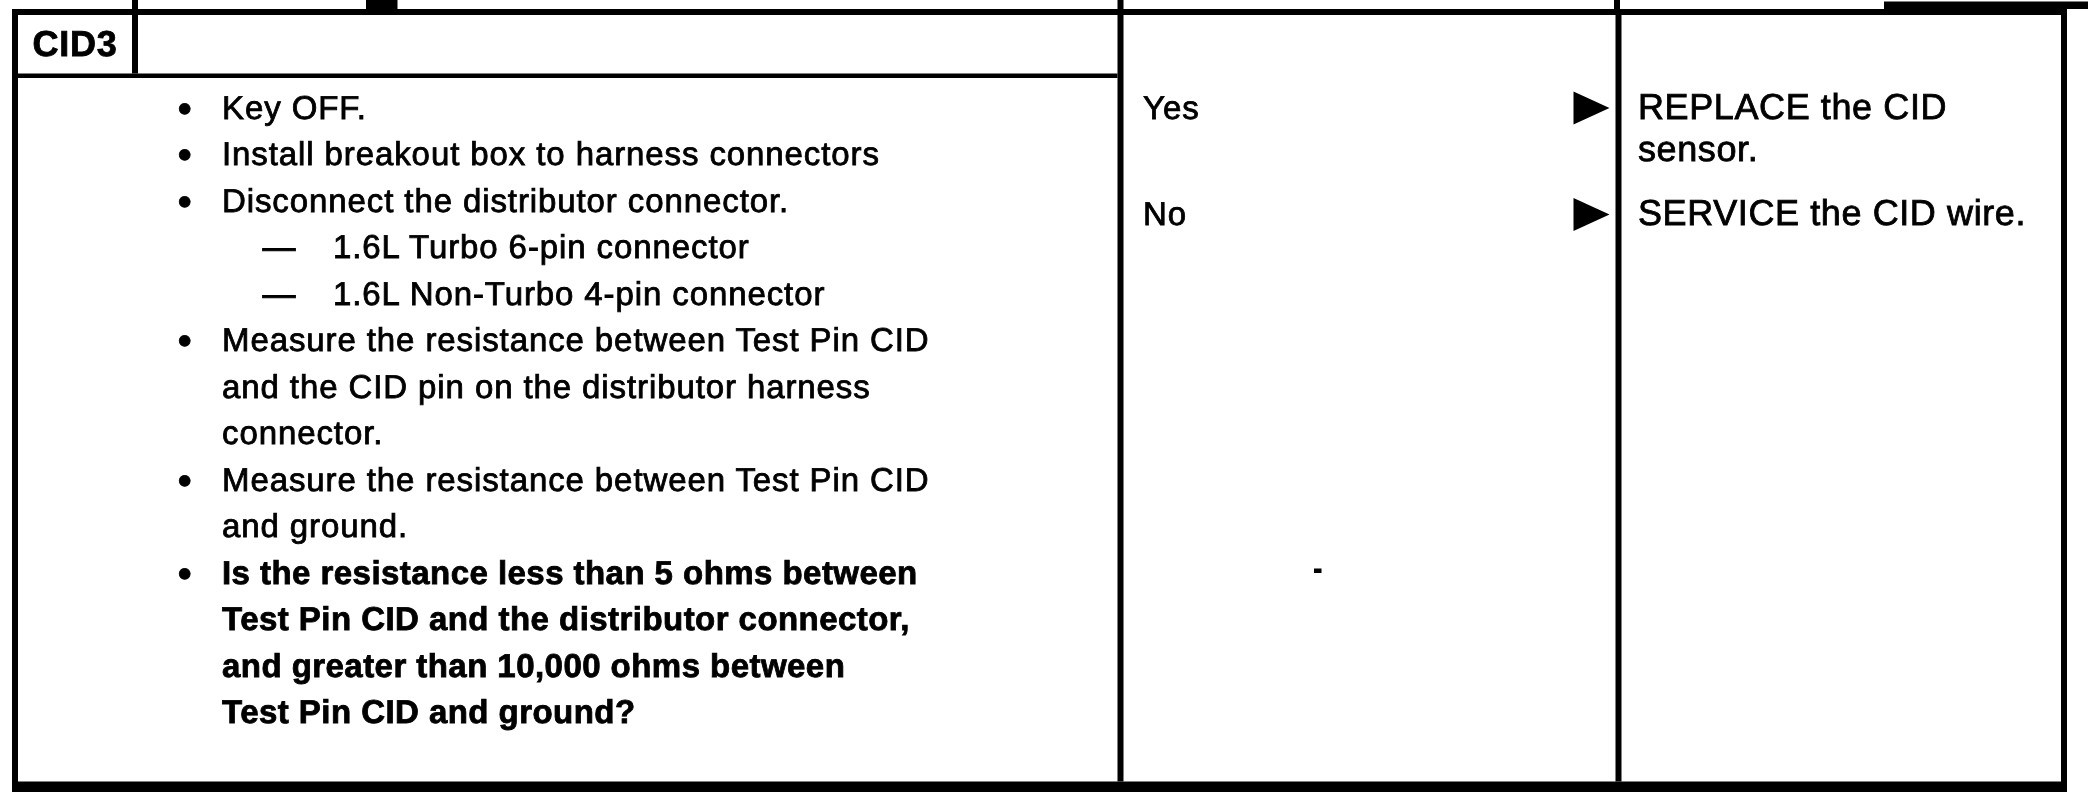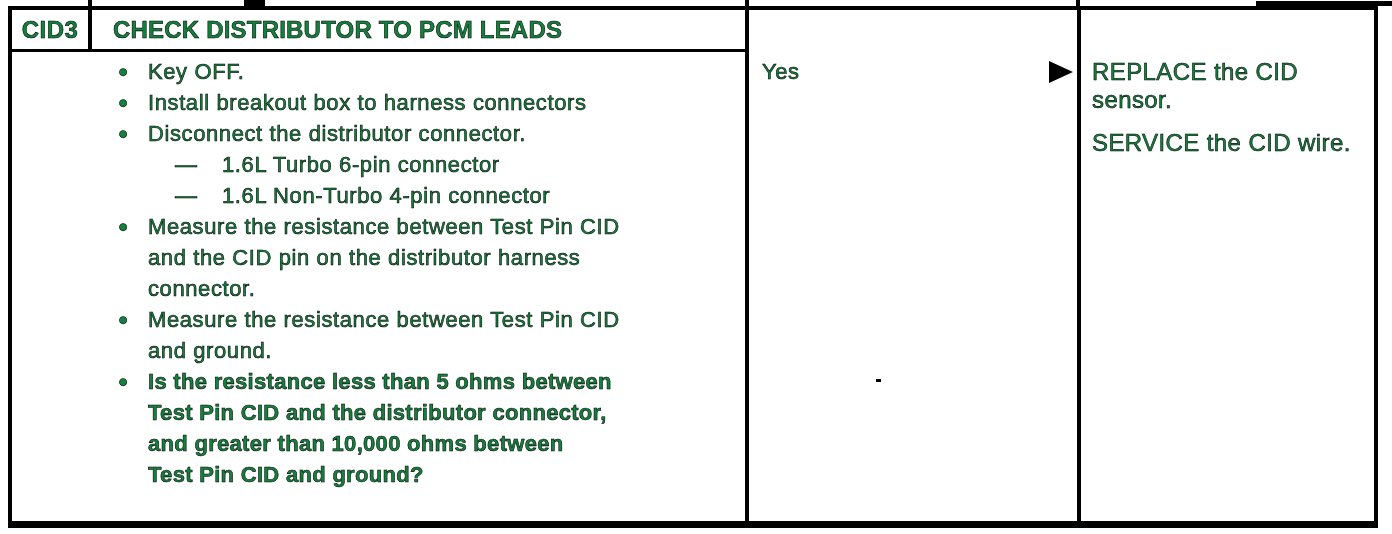--- a/index.html
+++ b/index.html
@@ -1,18 +1,18 @@
 <!DOCTYPE html>
 <html><head>
 <meta charset="utf-8">
 <style>
   html,body{margin:0;padding:0;background:#ffffff;}
   .page{
     position:relative;width:1392px;height:534px;background:#ffffff;
-    overflow:hidden;color:#15803d;
+    overflow:hidden;color:#000000;
     font-family:"Liberation Sans","DejaVu Sans",sans-serif;
     -webkit-text-stroke:0.55px #000;
   }
   .dtable{
     position:absolute;left:8px;top:6px;width:1370px;height:522px;
     border:4px solid #000;border-bottom-width:7px;box-sizing:border-box;
   }
   .col{position:absolute;top:0;bottom:0;}
   .col-left{left:0;width:733px;border-right:4px solid #000;}
   .col-result{left:737px;width:328px;border-right:4px solid #000;}
@@ -69,21 +69,20 @@
 </head>
 <body>
 
 <div class="page">
 
   <div class="dtable">
 
     <div class="col col-left">
       <div class="header-row">
         <div class="cell-id">CID3</div>
-        <div class="cell-title">CHECK DISTRIBUTOR TO PCM LEADS</div>
       </div>
 
       <div class="instructions">
 
         <div class="ins-item">
           <span class="marker glyph-bullet">●</span>
           <span class="line">Key OFF.</span>
         </div>
 
         <div class="ins-item">
@@ -128,20 +127,24 @@
         </div>
 
       </div>
     </div>
 
     <div class="col col-result">
       <div class="result-row row-top-1">
         <span>Yes</span>
         <span class="arrow"></span>
       </div>
+      <div class="result-row row-top-2">
+        <span>No</span>
+        <span class="arrow"></span>
+      </div>
     </div>
 
     <div class="col col-action">
       <div class="action-row row-top-1">
         <span class="line">REPLACE the CID</span>
         <span class="line">sensor.</span>
       </div>
       <div class="action-row row-top-2">
         <span class="line">SERVICE the CID wire.</span>
       </div>

